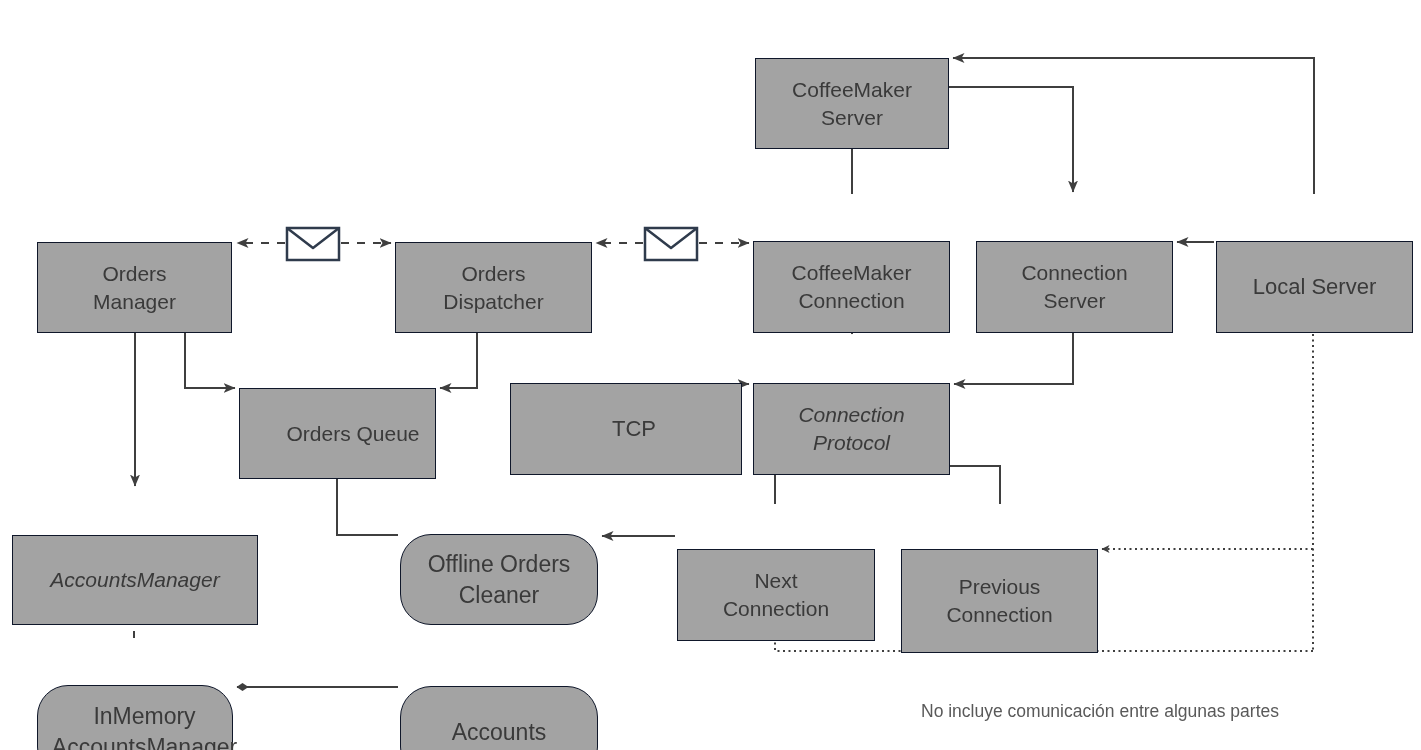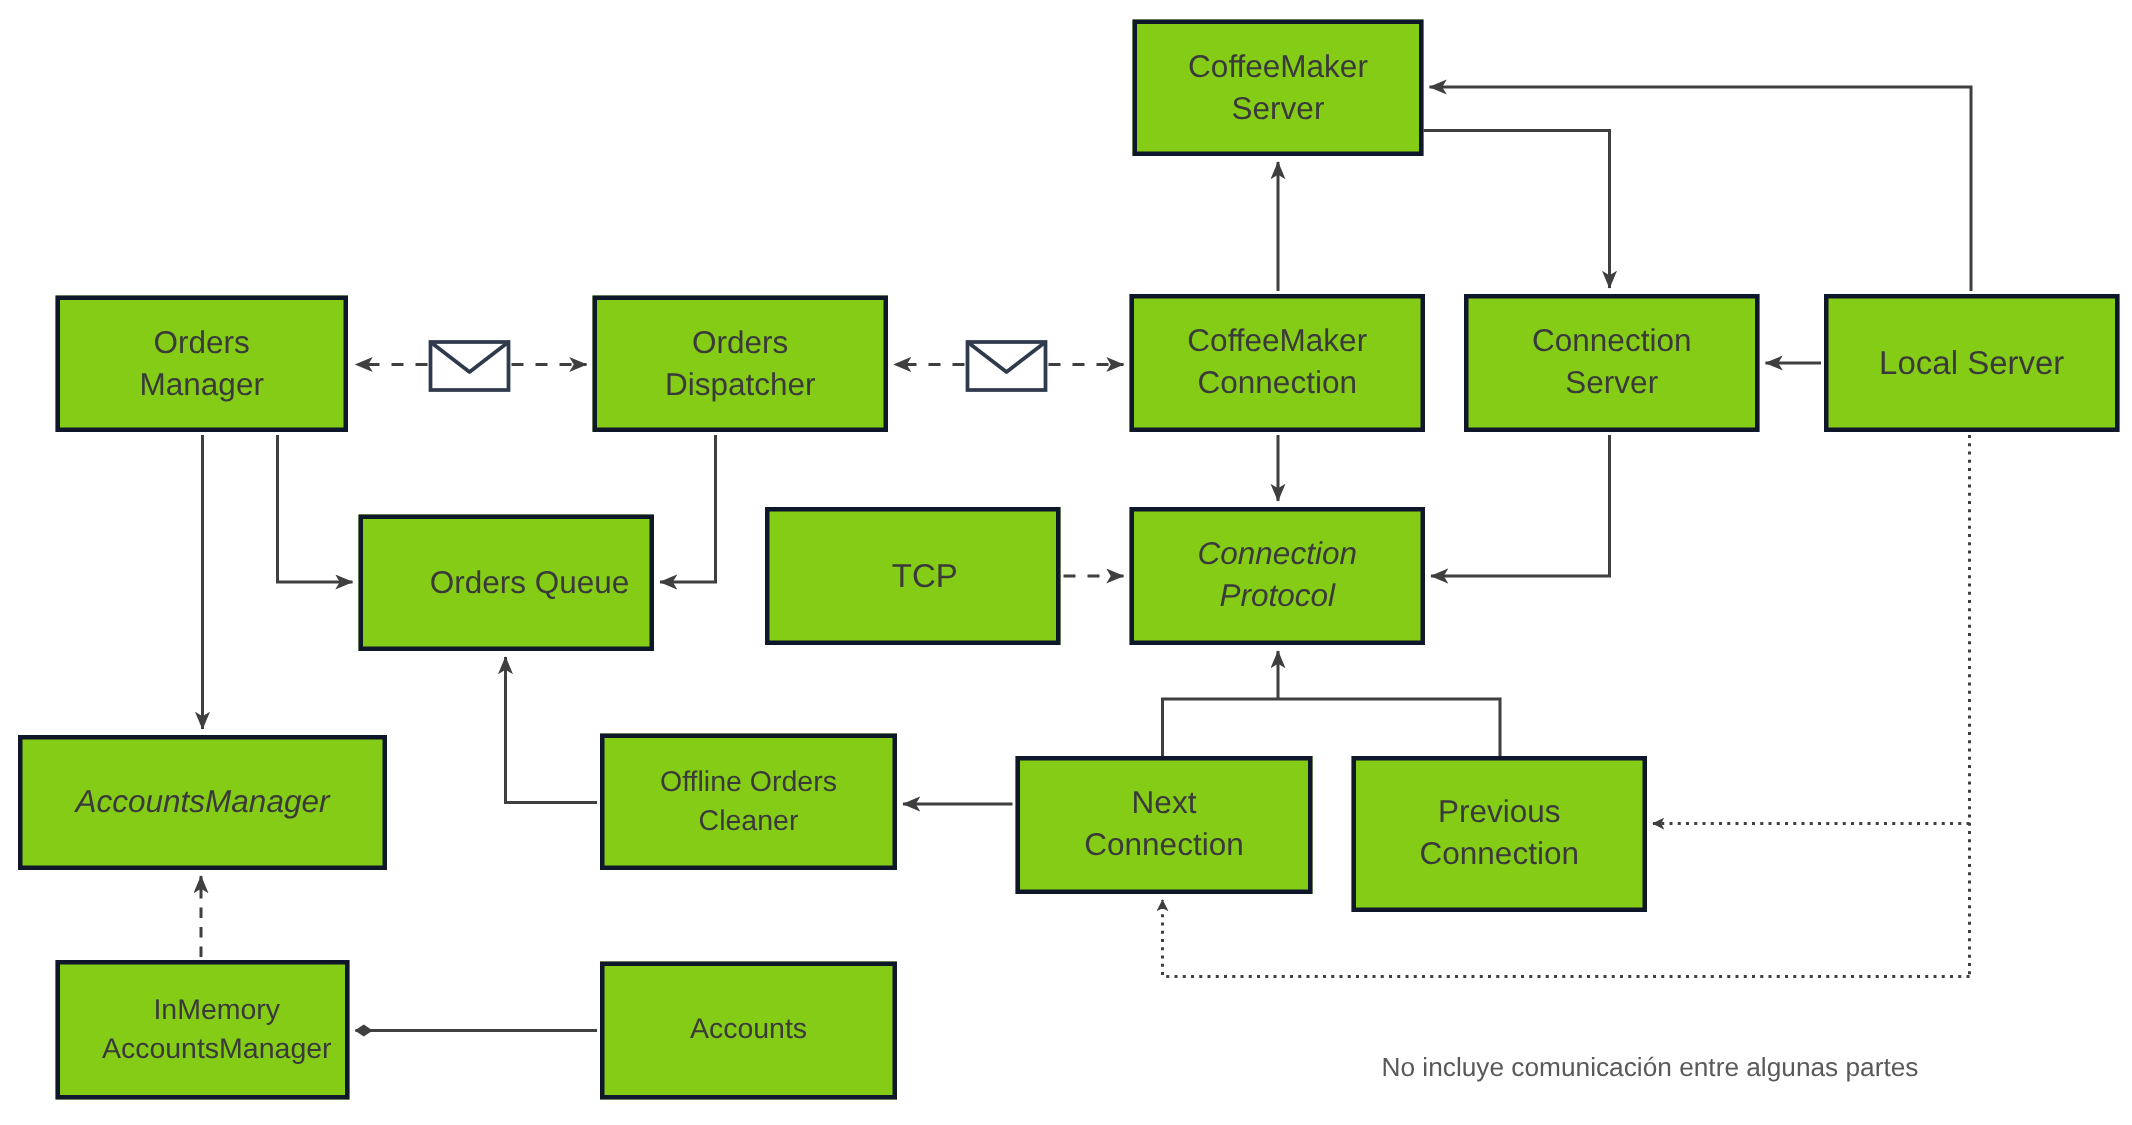--- a/index.html
+++ b/index.html
@@ -7,42 +7,43 @@
     position:relative;
     width:1421px;height:750px;
     background:#ffffff;
     font-family:"Liberation Sans", sans-serif;
     overflow:hidden;
   }
   #wires{position:absolute;left:0;top:0;width:1421px;height:750px;}
   .node{
     position:absolute;
     box-sizing:border-box;
-    background:#84cc16;
-    border:3px solid #0f172a;
+    background:#a3a3a3;
+    border:1px solid #0f172a;
     display:flex;align-items:center;justify-content:center;
     text-align:center;
     color:#3a3a3a;
     font-size:21px;
     line-height:1.32;
     white-space:pre-line;
+    margin-top:45px;
   }
   .node.italic{font-style:italic;}
-  .node.sm{font-size:19px;}
+  .node.sm{font-size:23px;border-radius:31px;}
   .node.lg{font-size:22px;}
 
   
   .n-coffeemaker-server{left:755px;top:13px;width:194px;height:91px;}
   .n-orders-manager{left:37px;top:197px;width:195px;height:91px;}
   .n-orders-dispatcher{left:395px;top:197px;width:197px;height:91px;}
   .n-coffeemaker-connection{left:753px;top:196px;width:197px;height:92px;}
   .n-connection-server{left:976px;top:196px;width:197px;height:92px;}
   .n-local-server{left:1216px;top:196px;width:197px;height:92px;}
   .n-orders-queue{left:239px;top:343px;width:197px;height:91px;padding-left:31px;}
-  .n-tcp{left:510px;top:338px;width:197px;height:92px;padding-left:16px;}
+  .n-tcp{left:510px;top:338px;width:232px;height:92px;padding-left:16px;}
   .n-connection-protocol{left:753px;top:338px;width:197px;height:92px;}
   .n-accounts-manager{left:12px;top:490px;width:246px;height:90px;}
   .n-offline-orders-cleaner{left:400px;top:489px;width:198px;height:91px;}
   .n-next-connection{left:677px;top:504px;width:198px;height:92px;}
   .n-previous-connection{left:901px;top:504px;width:197px;height:104px;}
   .n-inmemory-accounts-manager{left:37px;top:640px;width:196px;height:93px;padding-left:19px;}
   .n-accounts{left:400px;top:641px;width:198px;height:92px;}
 
   .caption{
     position:absolute;left:899px;top:701px;

